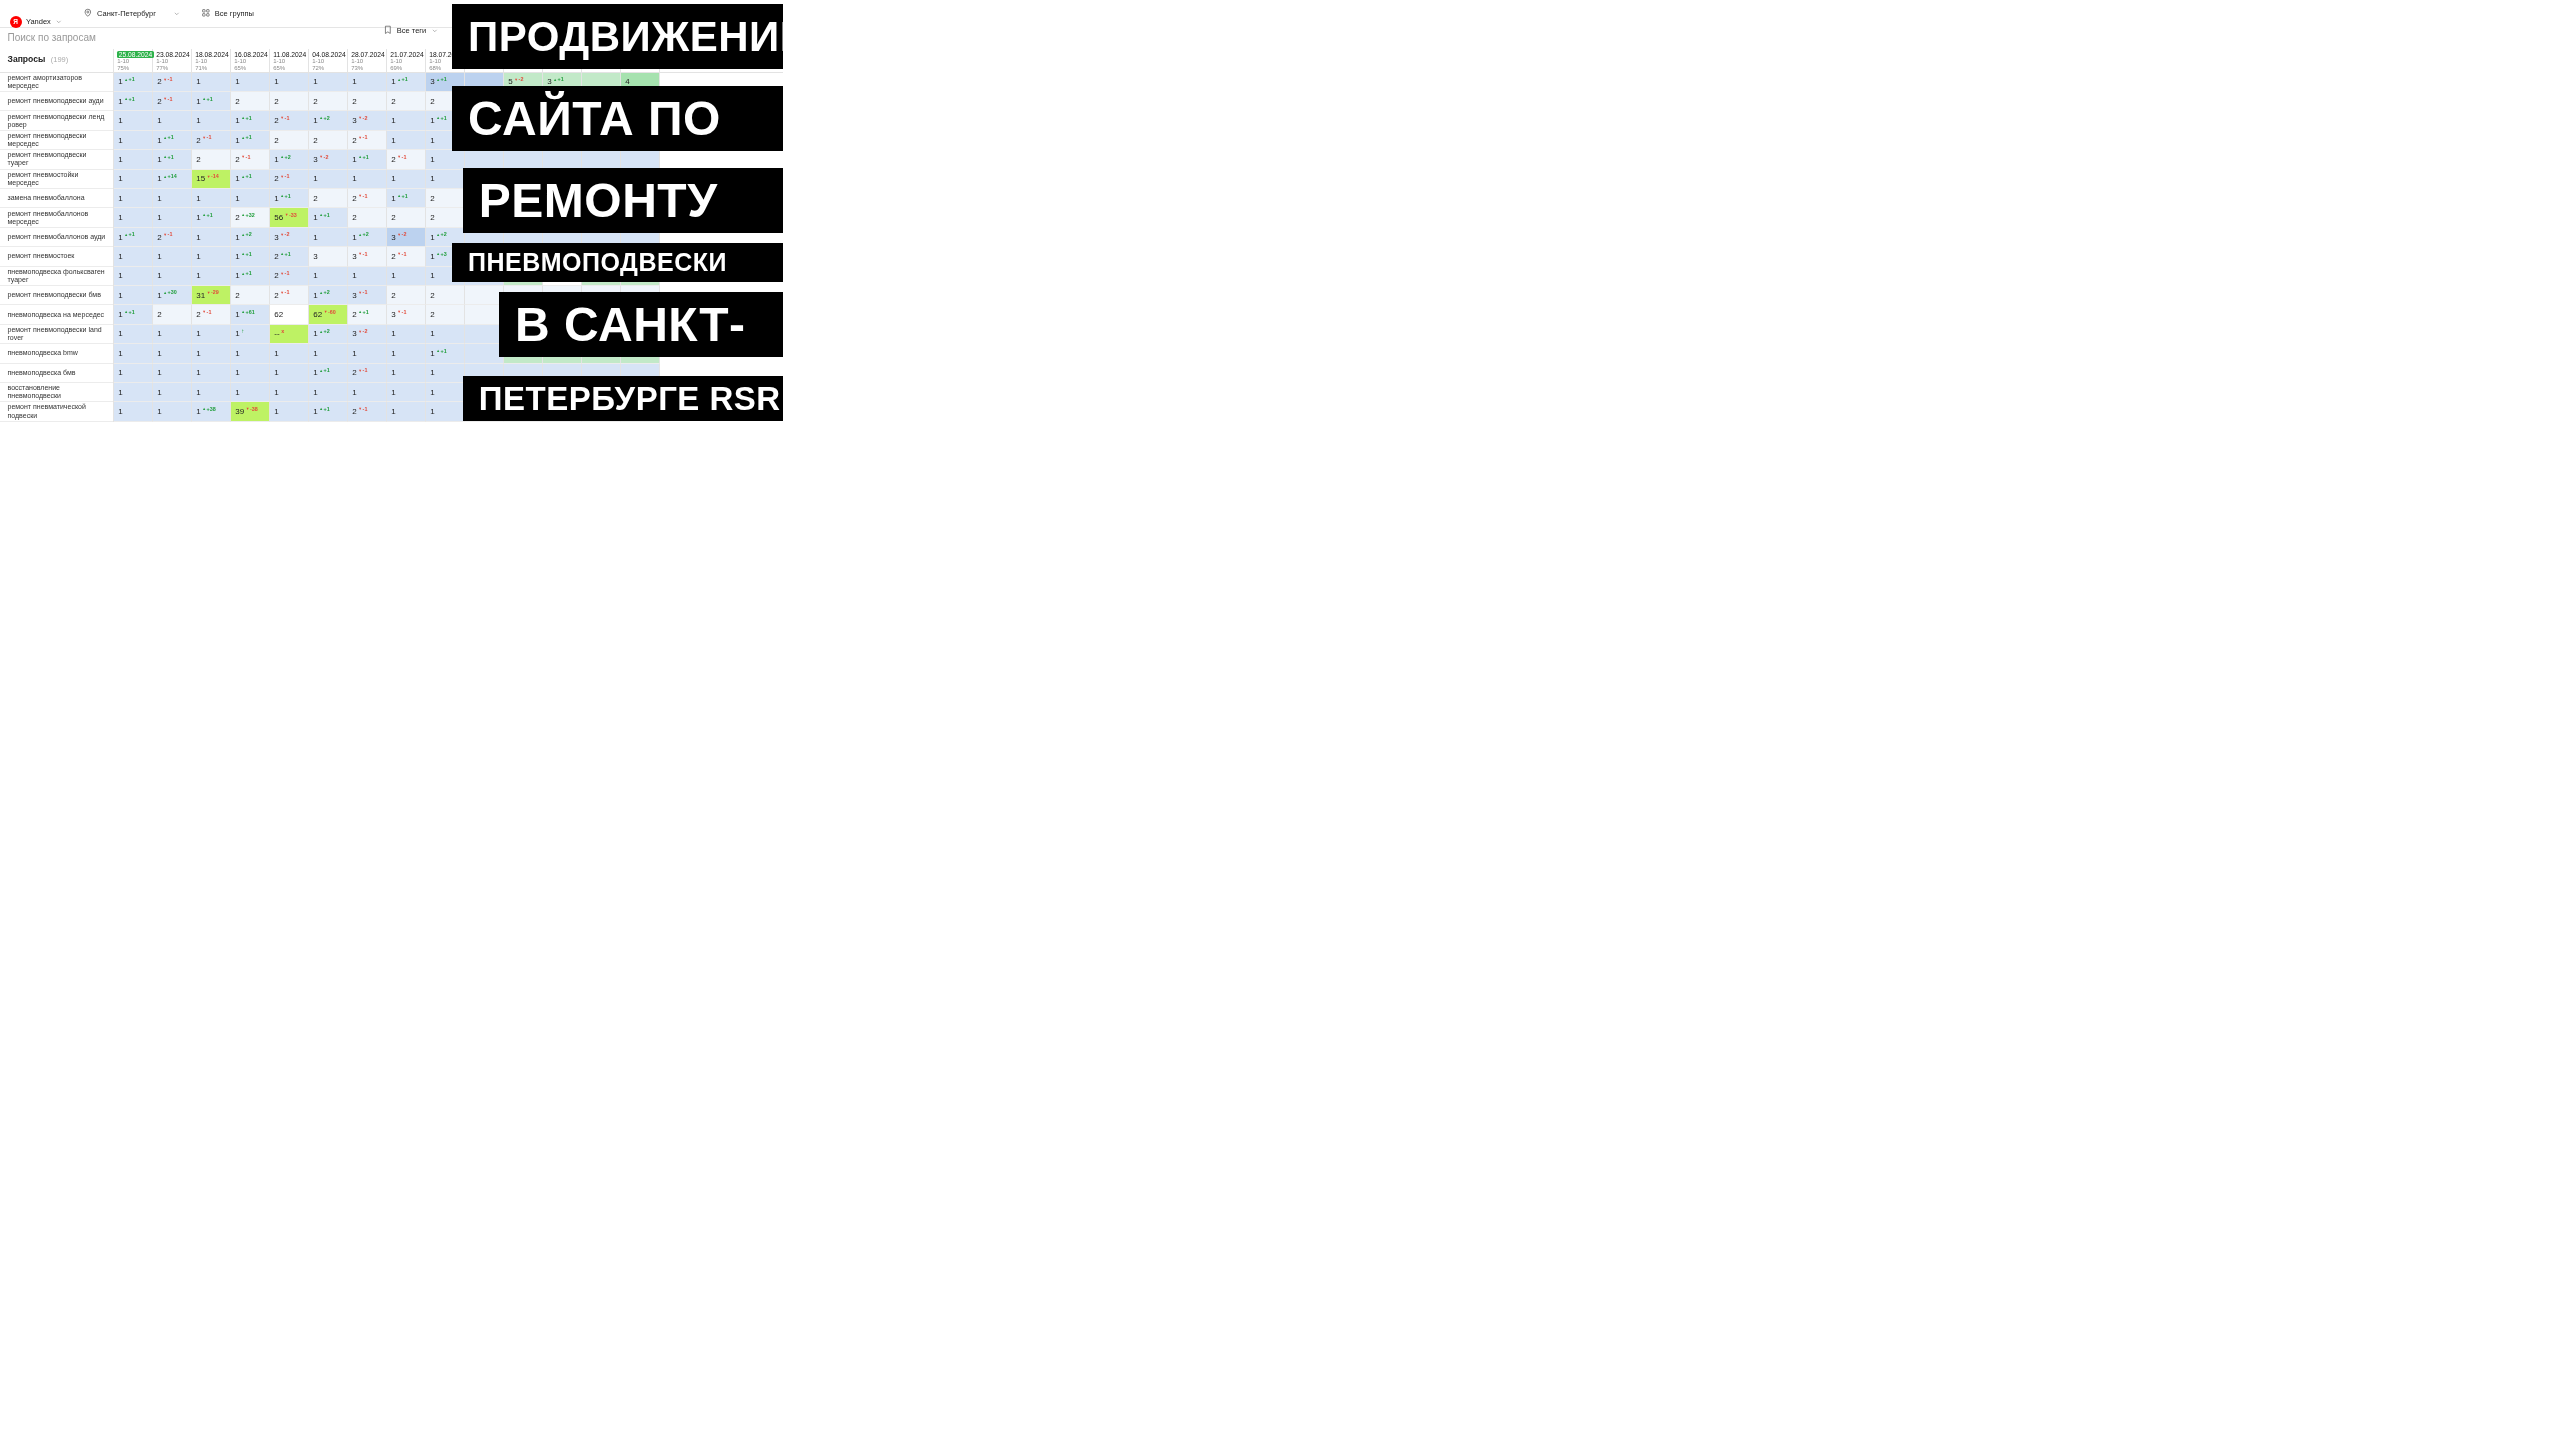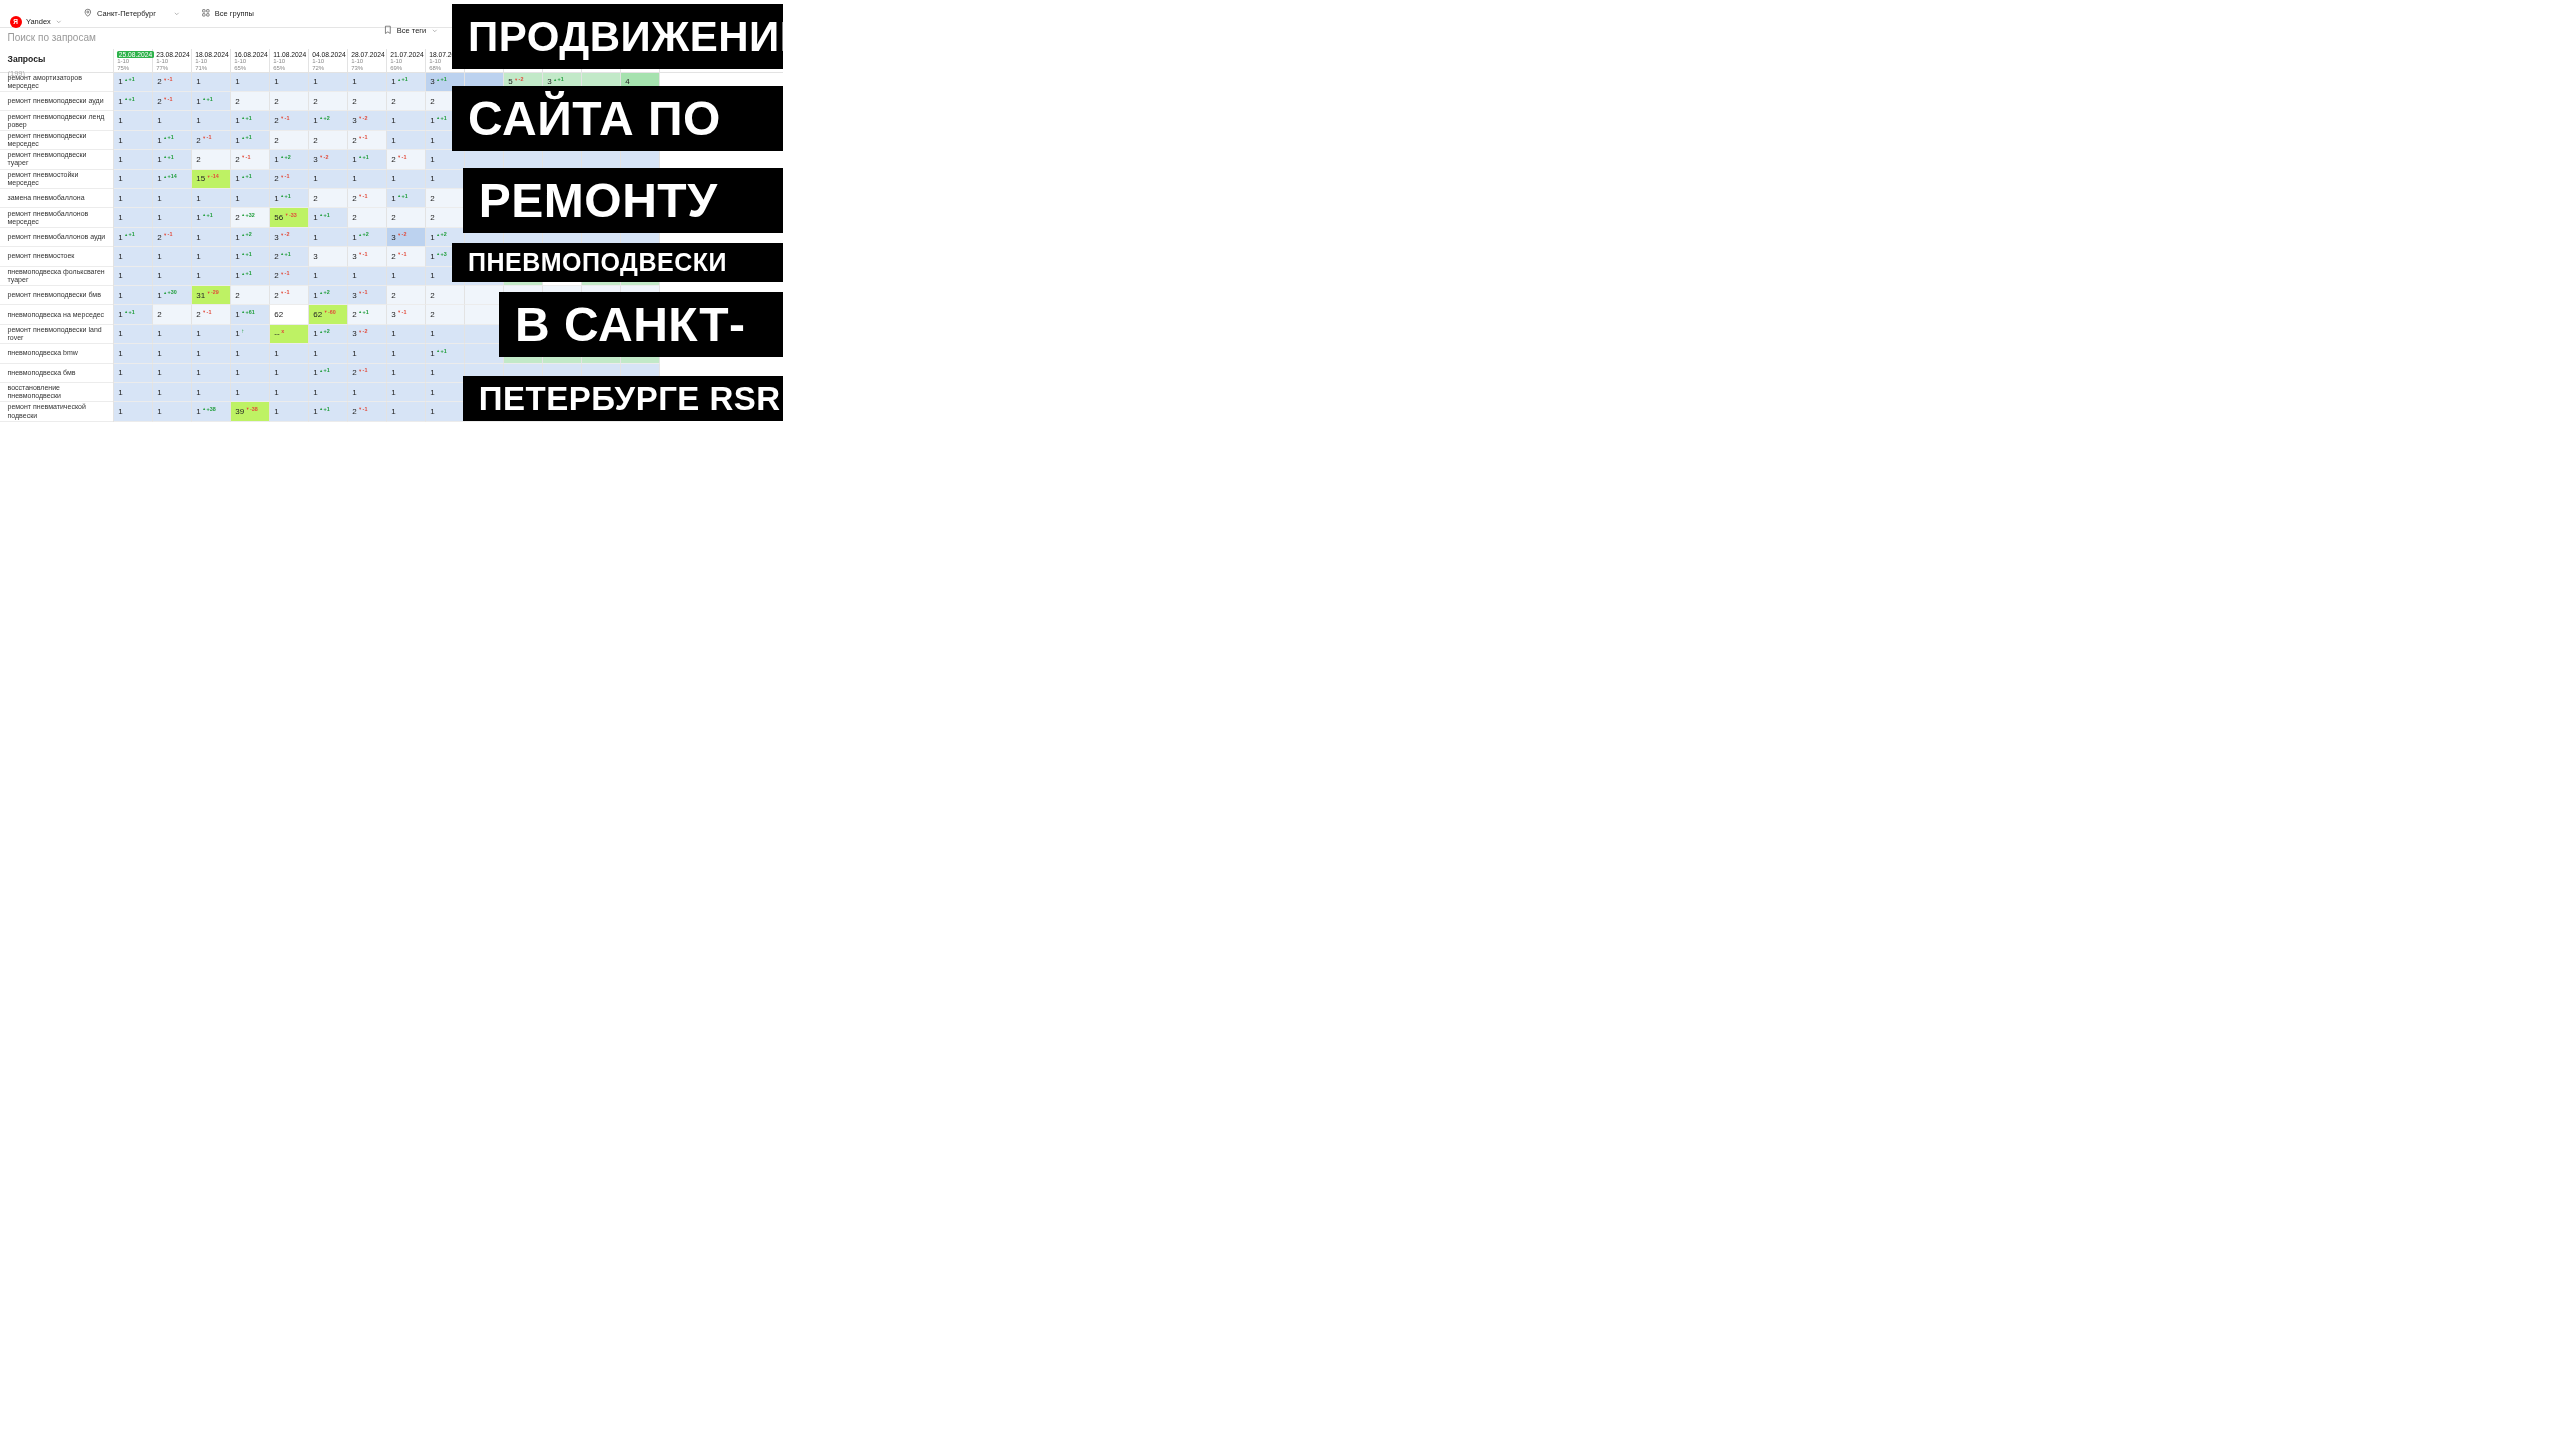--- a/index.html
+++ b/index.html
@@ -17,21 +17,21 @@
 .sq-icon svg, .bm-icon svg { width: 9.7px; height: 9.7px; }
 
 
 .search-row { padding: 4.3px 7.5px 5.4px 7.5px; }
 .search-input { width: 97px; border: none; outline: none; font-size: 10px; color: #333; }
 .search-input::placeholder { color: #999; }
 
 
 .tbl { display: flex; }
 .qcol { width: 114px; flex: 0 0 114px; border-right: 0.5px solid #e3e3e3; }
-.qcol-head { height: 24px; display: flex; align-items: baseline; gap: 5.4px; padding: 5.4px 6.5px 2.2px 7.5px; border-bottom: 0.5px solid #e3e3e3; flex-direction: column; }
+.qcol-head { height: 24px; display: flex; align-items: baseline; gap: 5.4px; padding: 5.4px 6.5px 2.2px 7.5px; border-bottom: 0.5px solid #e3e3e3; }
 .qcol-head .ttl { font-weight: 700; font-size: 8.6px; }
 .qcol-head .cnt { color: #aaa; font-size: 7.5px; }
 .qcol-body .qrow { height: 19.4px; display: flex; align-items: center; padding: 1.1px 5.4px 1.1px 7.5px; border-bottom: 0.5px solid #ececec; font-size: 7px; line-height: 1.15; color: #333; cursor: pointer; }
 .qcol-body .qrow span { display: block; }
 
 .grid { flex: 1 1 auto; overflow: hidden; }
 .ghead { display: flex; height: 24px; border-bottom: 0.5px solid #e3e3e3; }
 .gh { width: 39px; flex: 0 0 39px; border-right: 0.5px solid #e3e3e3; padding: 2.2px 3.2px 1.1px 3.2px; font-size: 6.5px; }
 .gh .dt { font-size: 6.7px; color: #111; }
 .gh .dt.hl { background: #2db24a; color: #fff; border-radius: 1.6px; padding: 0 1.6px; display: inline-block; }

